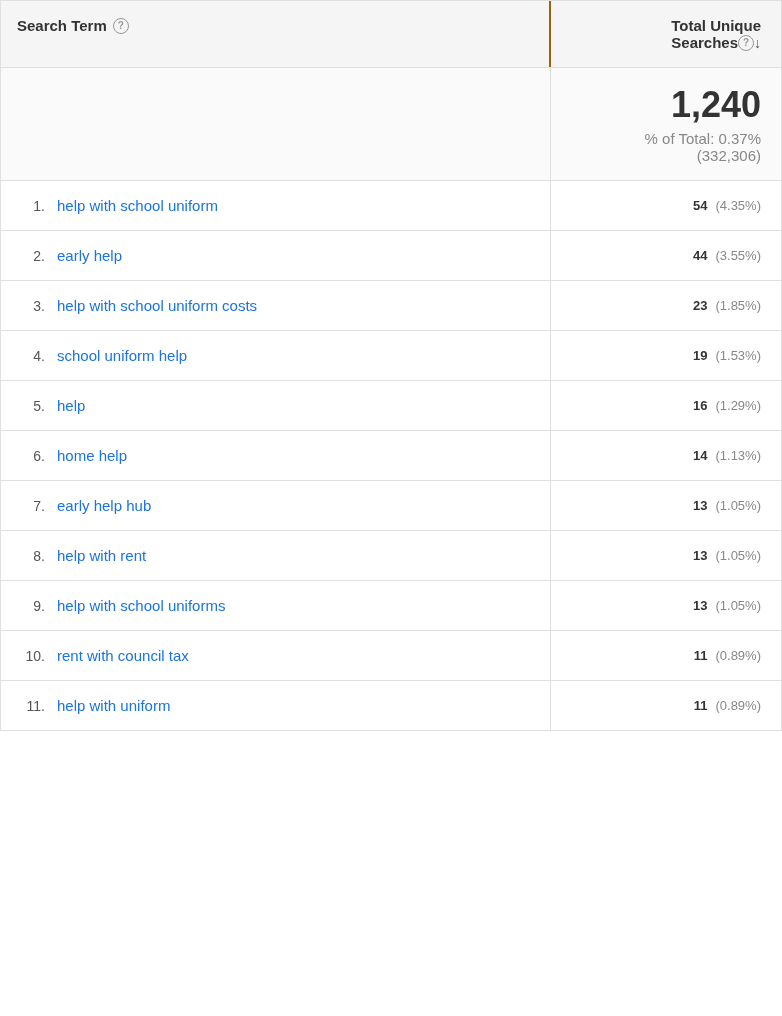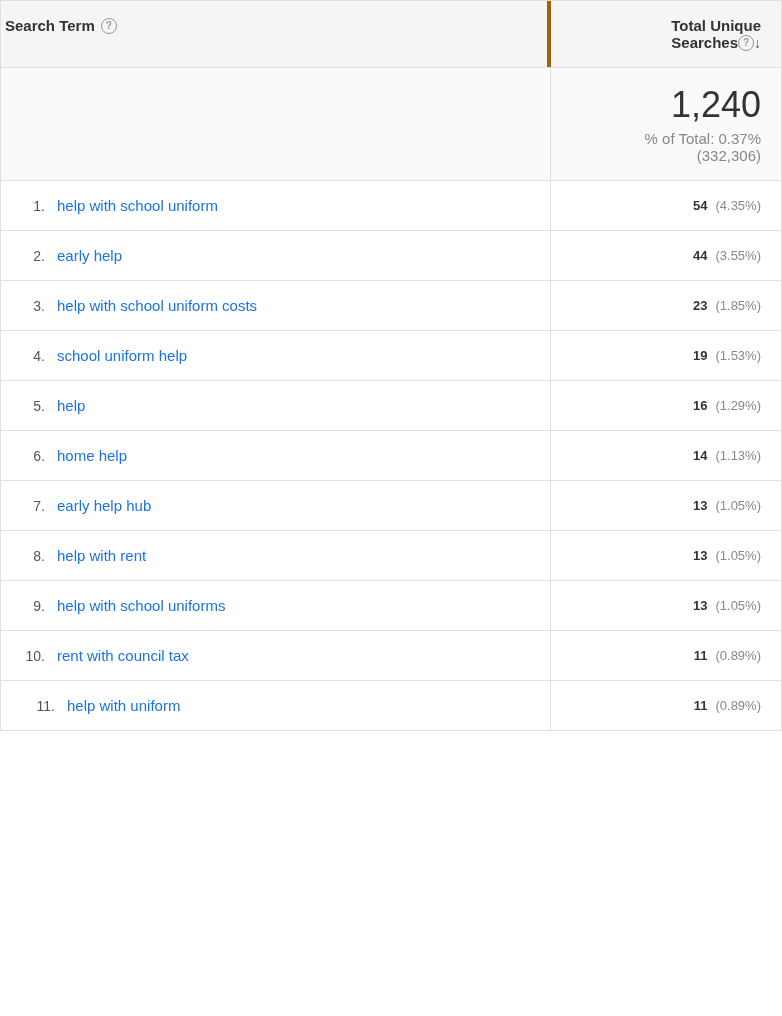--- a/index.html
+++ b/index.html
@@ -21,22 +21,22 @@
     }
 
     .table-header {
       display: flex;
       background: #f5f5f5;
       border-bottom: 1px solid #e0e0e0;
     }
 
     .col-term {
       flex: 1;
-      padding: 16px 4px;
-      border-right: 4px solid #a16207;
+      padding: 16px 16px;
+      border-right: 2px solid #a16207;
     }
 
     .col-searches {
       width: 230px;
       padding: 16px 20px;
       text-align: right;
     }
 
     .header-title {
       font-weight: bold;
@@ -89,38 +89,37 @@
     }
 
     .summary-searches-col {
       width: 230px;
       padding: 16px 20px;
       text-align: right;
     }
 
     .summary-count {
       font-size: 36px;
-      font-weight: 400;
+      font-weight: 700;
       color: #333;
     }
 
     .summary-percent {
       color: #888;
       font-size: 15px;
       margin-top: 4px;
     }
 
     .data-row {
       display: flex;
       border-bottom: 1px solid #e0e0e0;
     }
 
     .data-row:last-child {
       border-bottom: none;
-      margin-left: 10px;
     }
 
     .data-term-col {
       flex: 1;
       padding: 16px 20px;
       border-right: 1px solid #e0e0e0;
       display: flex;
       align-items: center;
       gap: 12px;
     }

